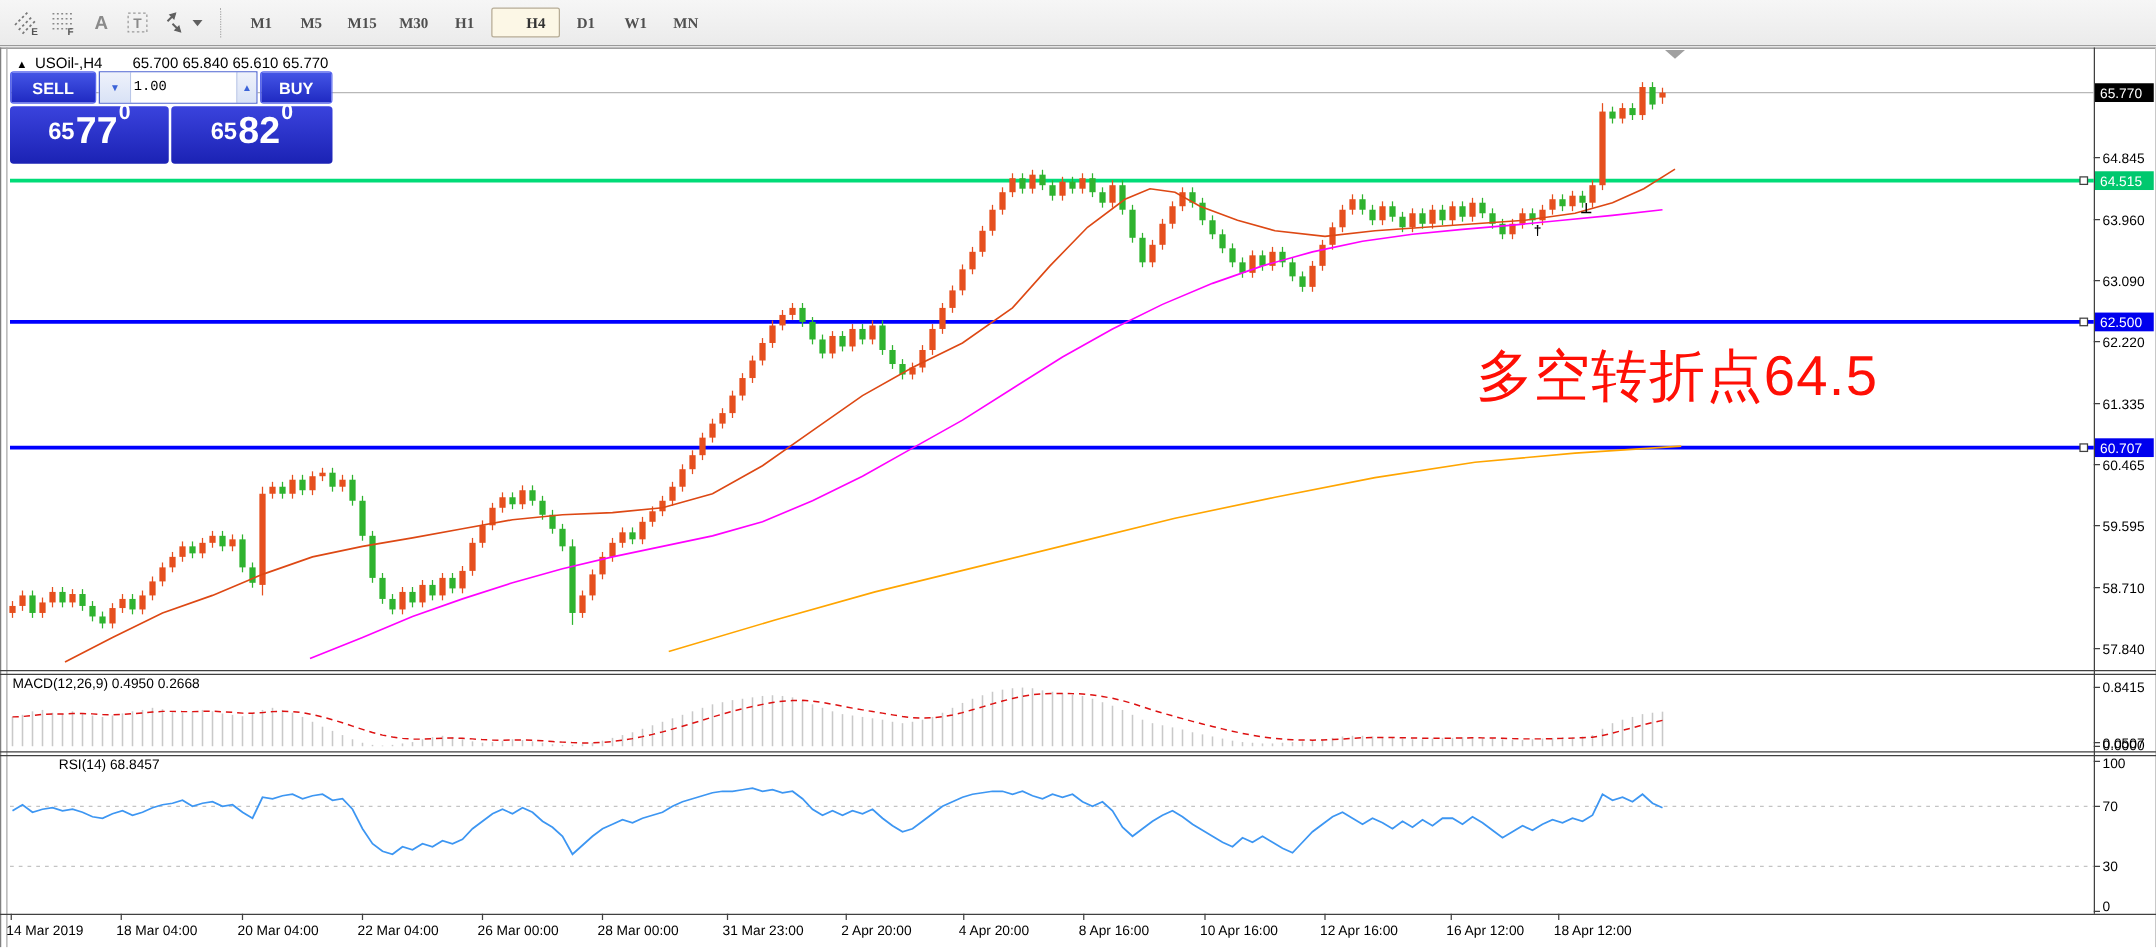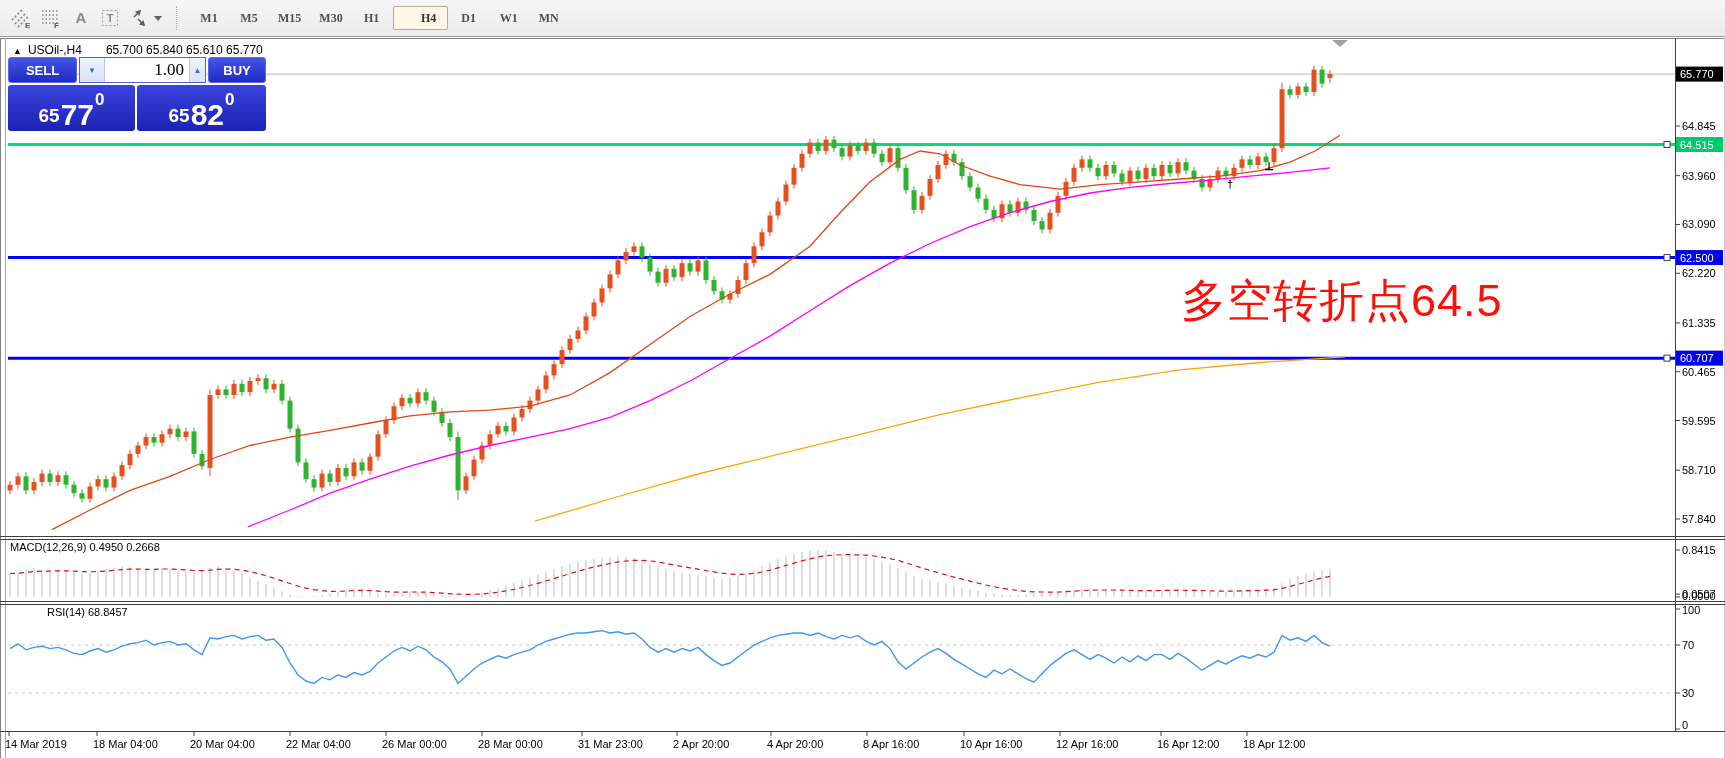--- a/index.html
+++ b/index.html
@@ -24,27 +24,27 @@
   .trade-panel{position:absolute;left:8px;top:57px;width:258px;height:74px;z-index:4;}
   .tp-btn{position:absolute;top:0;height:26px;background:linear-gradient(#4455e6,#1f2ac2);
           border:1px solid #5a68ee;border-radius:3px;color:#fff;font-size:13px;font-weight:700;
           display:flex;align-items:center;justify-content:center;box-sizing:border-box;}
   .tp-sell{left:0;width:69px;}
   .tp-buy{left:200px;width:58px;}
   .tp-spin{position:absolute;left:71px;top:0;width:127px;height:26px;border:1px solid #4f66d2;
            background:#fff;box-sizing:border-box;display:flex;}
   .spin-down{width:24px;background:linear-gradient(#eef2fb,#d9e2f6);border-right:1px solid #b9c6e8;
              color:#3b63d8;font-size:8px;display:flex;align-items:center;justify-content:center;}
-  .spin-input{flex:1;border:none;outline:none;text-align:right;font-size:17px;
-              font-family:Liberation Serif, serif;padding-right:5px;min-width:0;}
+  .spin-input{flex:1;border:none;outline:none;text-align:left;font-size:11px;
+              font-family:Liberation Mono, monospace;padding-right:5px;min-width:0;}
   .spin-up{width:15px;background:linear-gradient(#eef2fb,#d9e2f6);border-left:1px solid #b9c6e8;
            color:#3b63d8;font-size:8px;display:flex;align-items:center;justify-content:center;}
   .tp-price{position:absolute;top:28px;height:46px;background:linear-gradient(#3a43dd,#1b22b4);
             border-radius:3px;color:#fff;display:flex;align-items:flex-end;justify-content:center;
-            padding-bottom:3px;box-sizing:border-box;}
+            padding-bottom:13px;box-sizing:border-box;}
   .tp-price .sm{font-size:19px;font-weight:700;line-height:1.25;}
   .tp-price .big{font-size:30px;font-weight:700;line-height:0.82;margin:0 1px;}
   .tp-price .sup{font-size:17px;font-weight:700;position:relative;top:-18px;}
   .tp-price-sell{left:0;width:127px;}
   .tp-price-buy{left:129px;width:129px;}
   
   .macd-label{position:absolute;left:10px;top:541px;z-index:4;font-size:11px;color:#000;}
   .rsi-label{position:absolute;left:10px;top:606px;z-index:4;font-size:11px;color:#000;padding-left:37px;}
   
   .annotation{position:absolute;left:1181px;top:271px;z-index:4;font-size:45px;font-weight:400;

